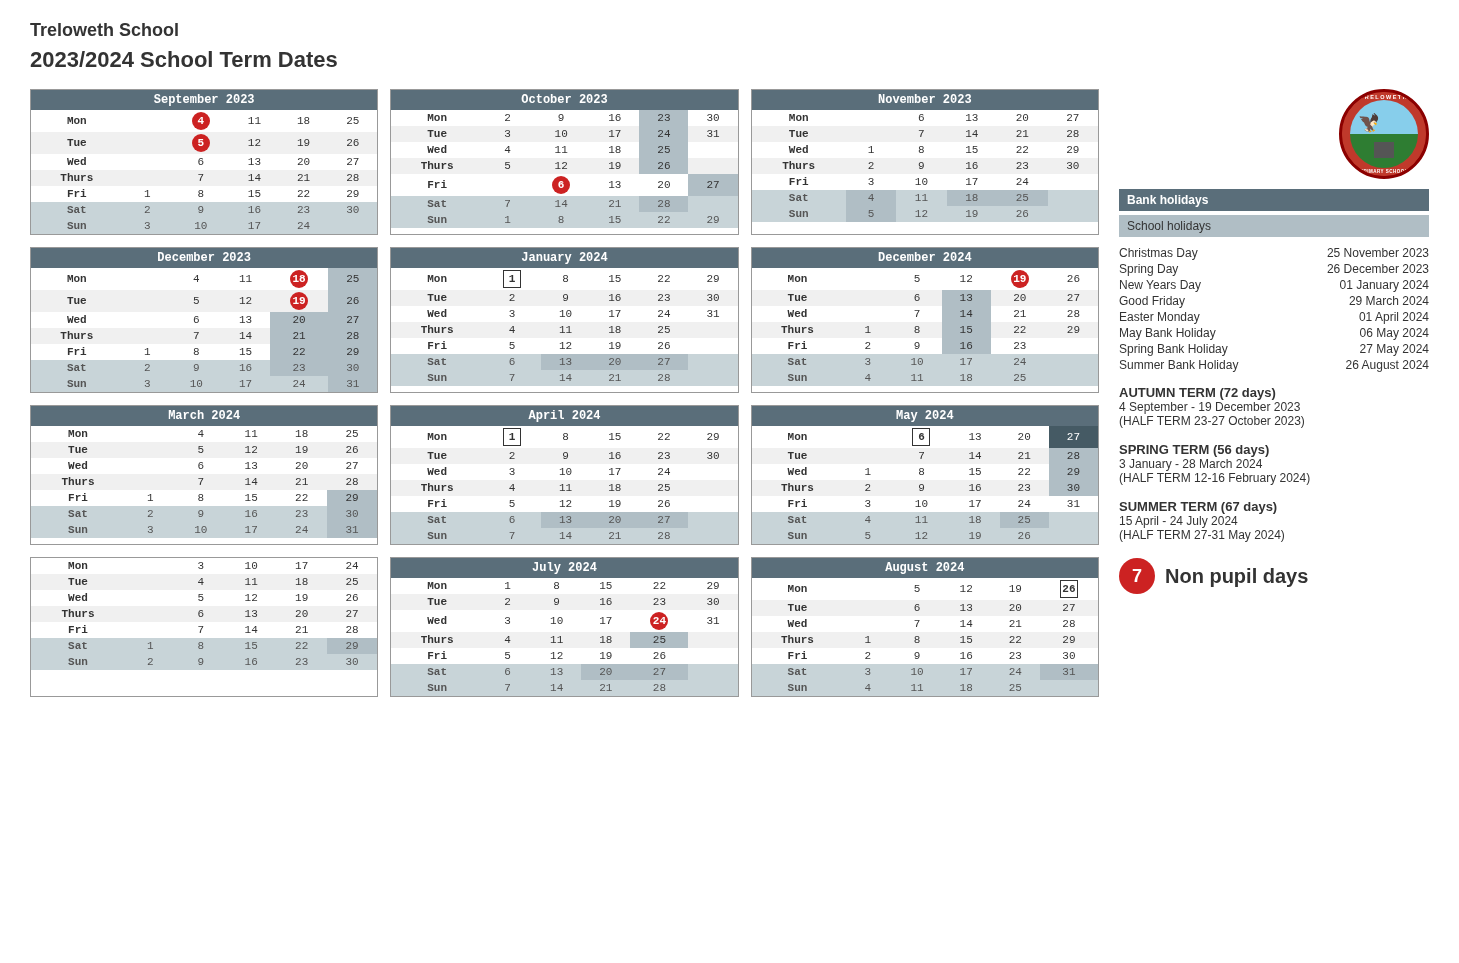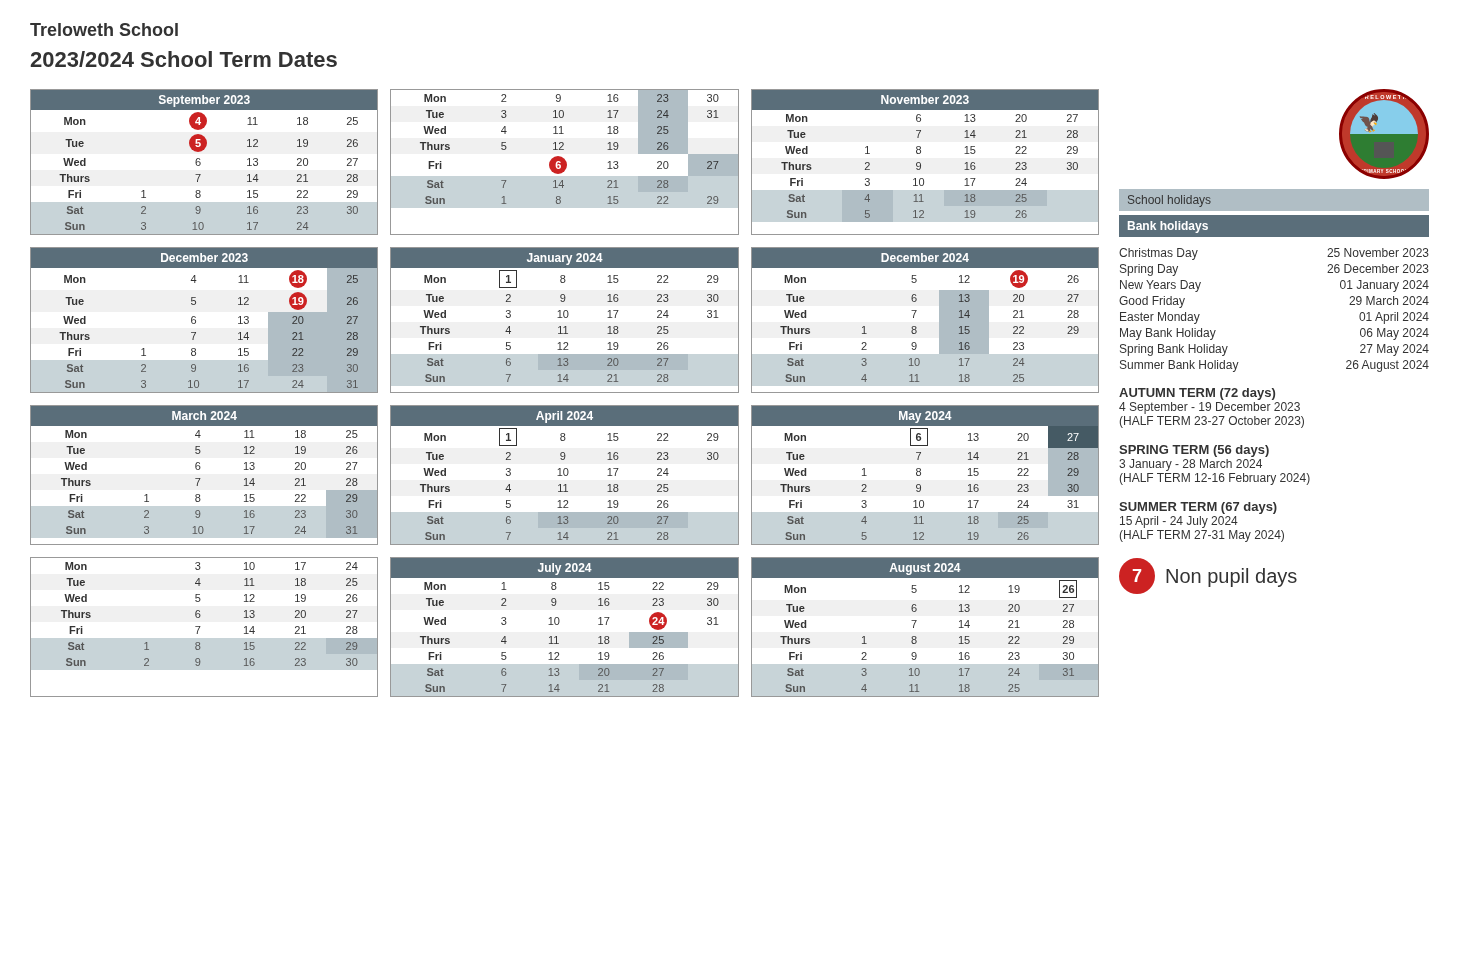--- a/index.html
+++ b/index.html
@@ -27,20 +27,21 @@
     .calendars-section {
       flex: 1;
     }
     .calendars-grid {
       display: grid;
       grid-template-columns: repeat(3, 1fr);
       gap: 12px;
     }
     .calendar-block {
       border: 1px solid #999;
+      font-family: Liberation Mono, monospace;
     }
     .calendar-header {
       background: #5a6e7a;
       color: #fff;
       text-align: center;
       padding: 3px 0;
       font-weight: bold;
       font-size: 12px;
     }
     .calendar-table {
@@ -158,21 +159,21 @@
       color: #fff;
       display: flex;
       align-items: center;
       justify-content: center;
       font-size: 18px;
       font-weight: bold;
       flex-shrink: 0;
     }
     .non-pupil-label {
       font-size: 20px;
-      font-weight: normal;
+      font-weight: bold;
     }
   </style>
 </head>
 <body>
 
 <h1 class="school-name">Treloweth School</h1>
 <h2 class="term-dates-title">2023/2024 School Term Dates</h2>
 
 <div class="main-layout">
   <div class="calendars-section">
@@ -236,20 +237,21 @@
                 <td>10</td>
                 <td>17</td>
                 <td>24</td>
                 <td></td>
             </tr>
           </tbody>
         </table>
       </div>
 
       <div class="calendar-block">
+        <div class="calendar-header">October 2023</div>
         <table class="calendar-table">
           <tbody>
             <tr>
               <td><strong>Mon</strong></td>
                 <td>2</td>
                 <td>9</td>
                 <td>16</td>
                 <td style="background:#b0bec5">23</td>
                 <td>30</td>
             </tr>
@@ -963,22 +965,22 @@
 
           <div style="position:absolute;top:0;left:0;width:84px;height:84px;border-radius:50%;display:flex;align-items:center;justify-content:center;">
             <div style="position:absolute;top:2px;width:100%;text-align:center;font-size:5.5px;font-weight:bold;color:#fff;letter-spacing:1.5px;">TRELOWETH</div>
             <div style="position:absolute;bottom:2px;width:100%;text-align:center;font-size:4.5px;font-weight:bold;color:#fff;letter-spacing:0.5px;">PRIMARY SCHOOL</div>
           </div>
         </div>
       </div>
     </div>
 
     <div class="legend-box">
+      <div class="legend-item legend-bank-holidays">Bank holidays</div>
       <div class="legend-item legend-school-holidays">School holidays</div>
-      <div class="legend-item legend-bank-holidays">Bank holidays</div>
     </div>
 
     <div class="bank-holidays-list">
       <div class="bank-holiday-row">
         <span>Christmas Day</span>
           <span>25 November 2023</span>
       </div>
       <div class="bank-holiday-row">
         <span>Spring Day</span>
           <span>26 December 2023</span>

